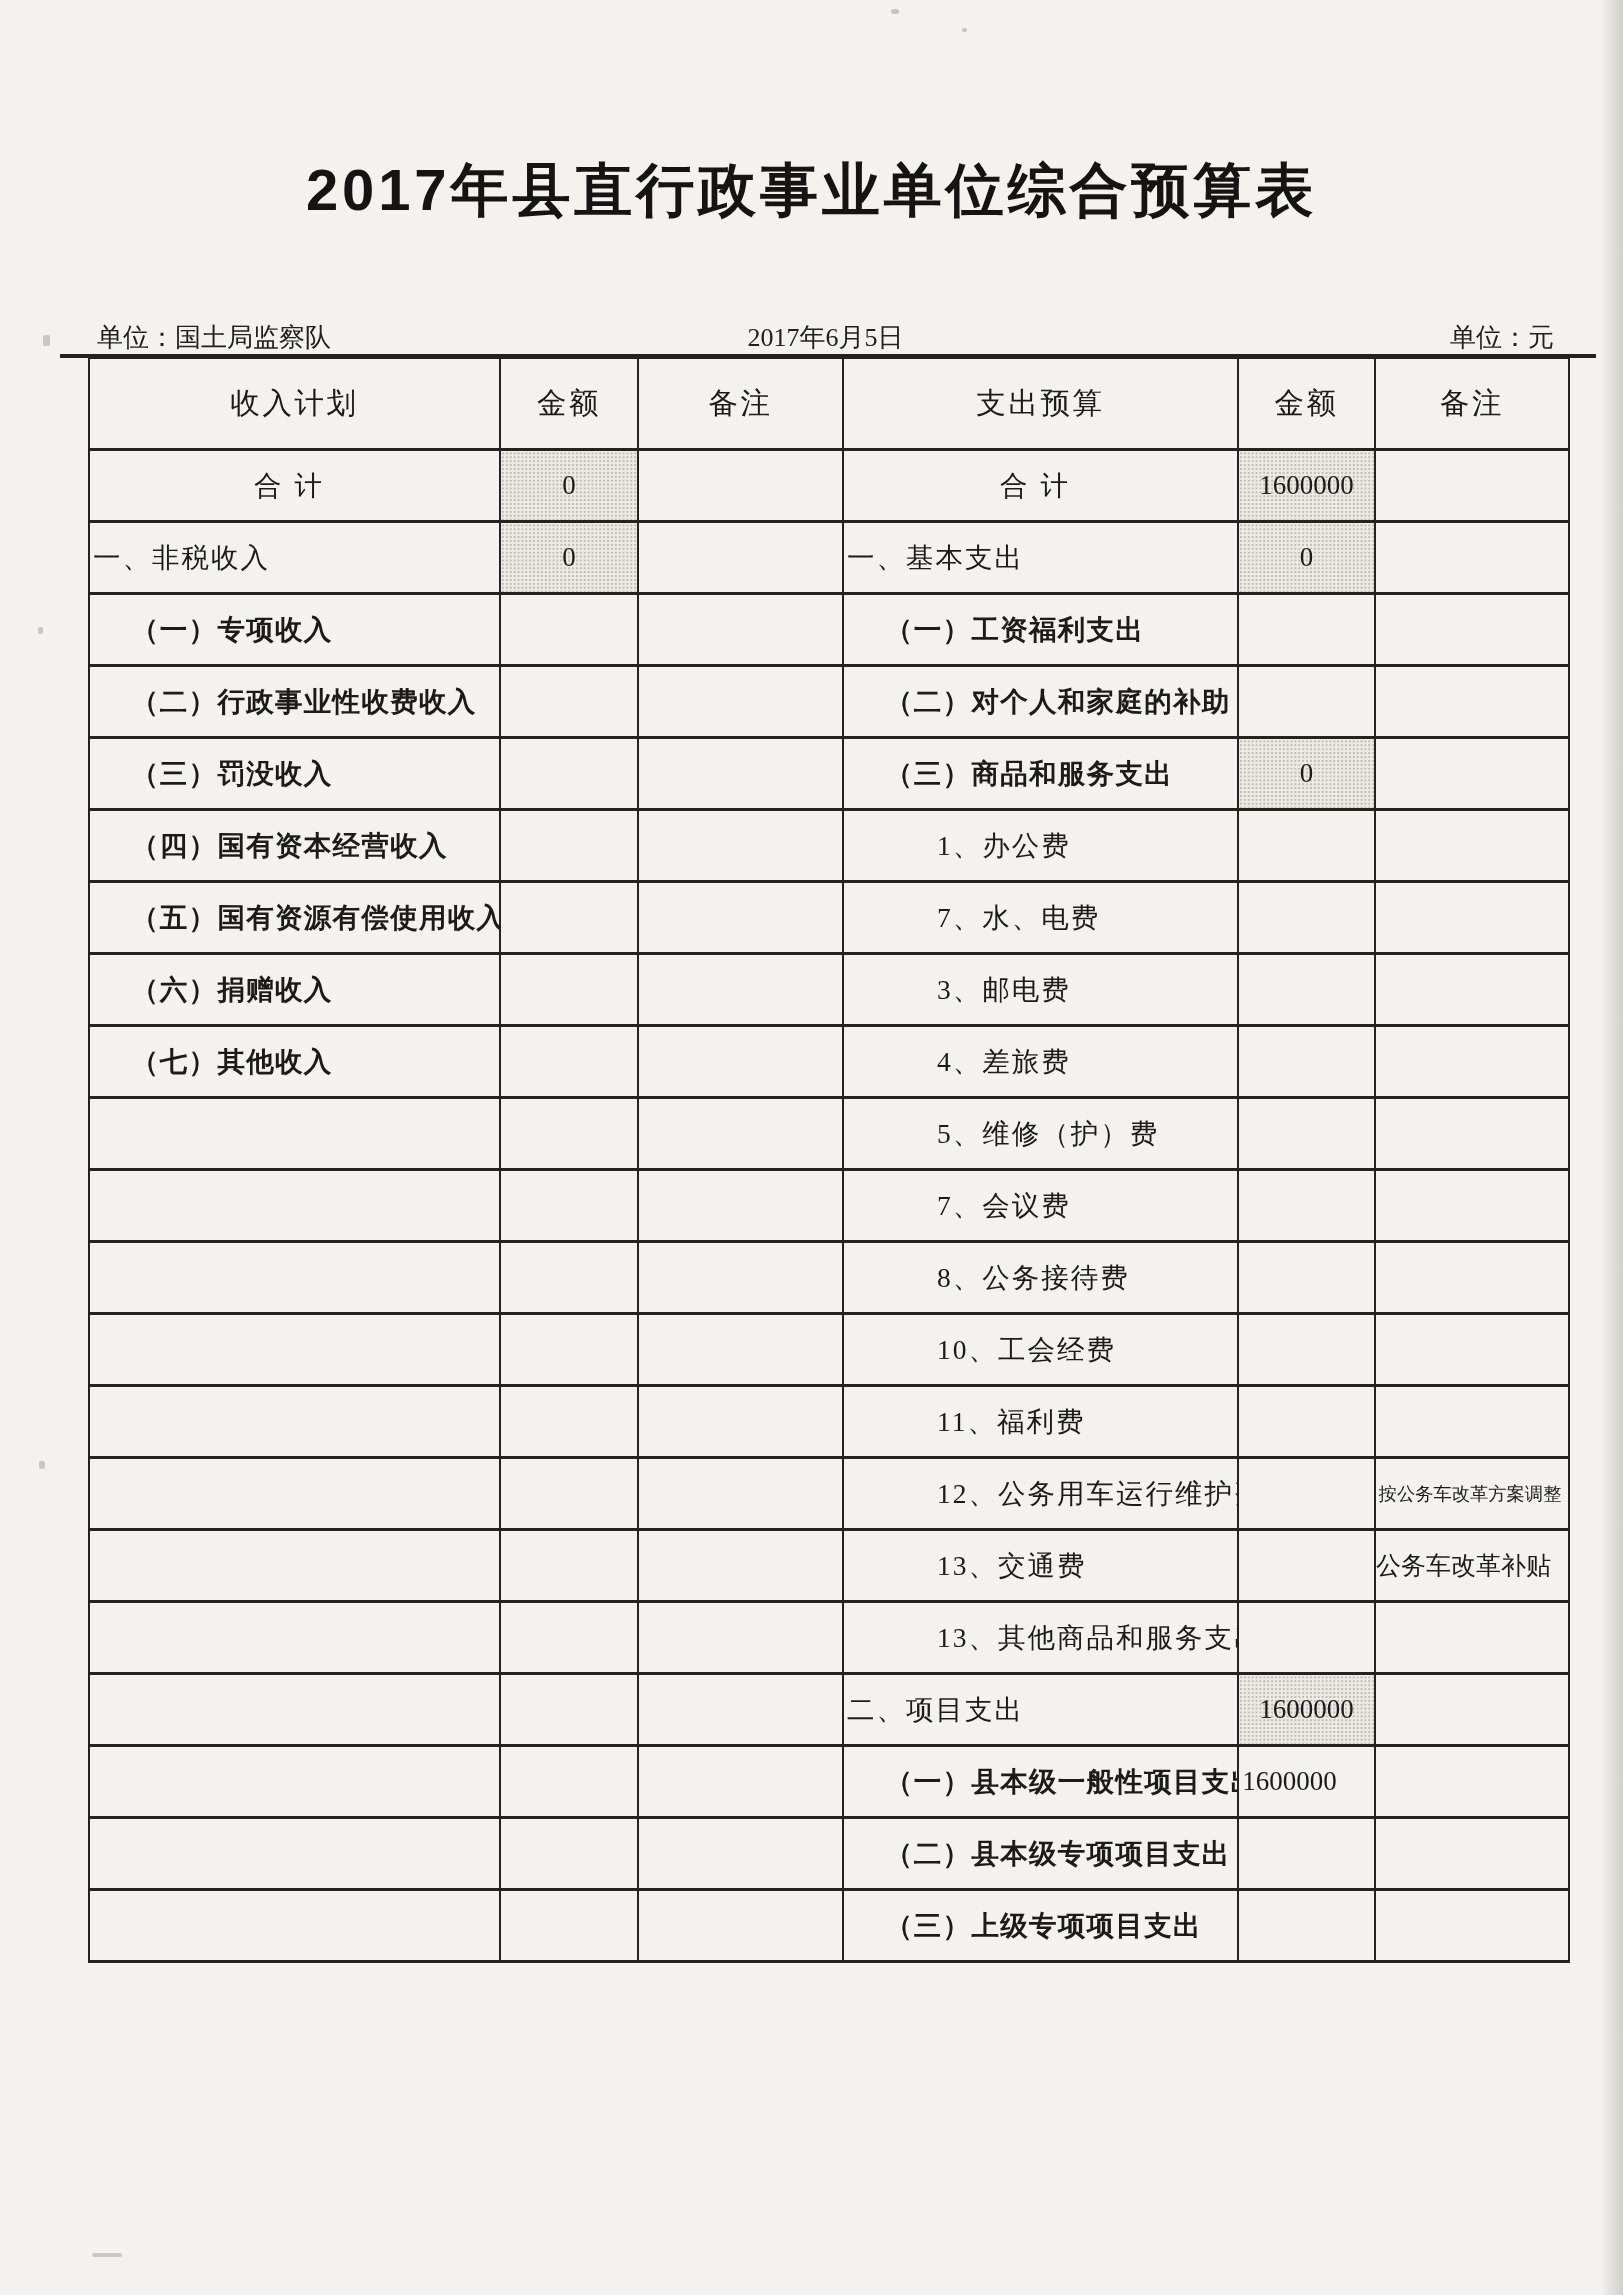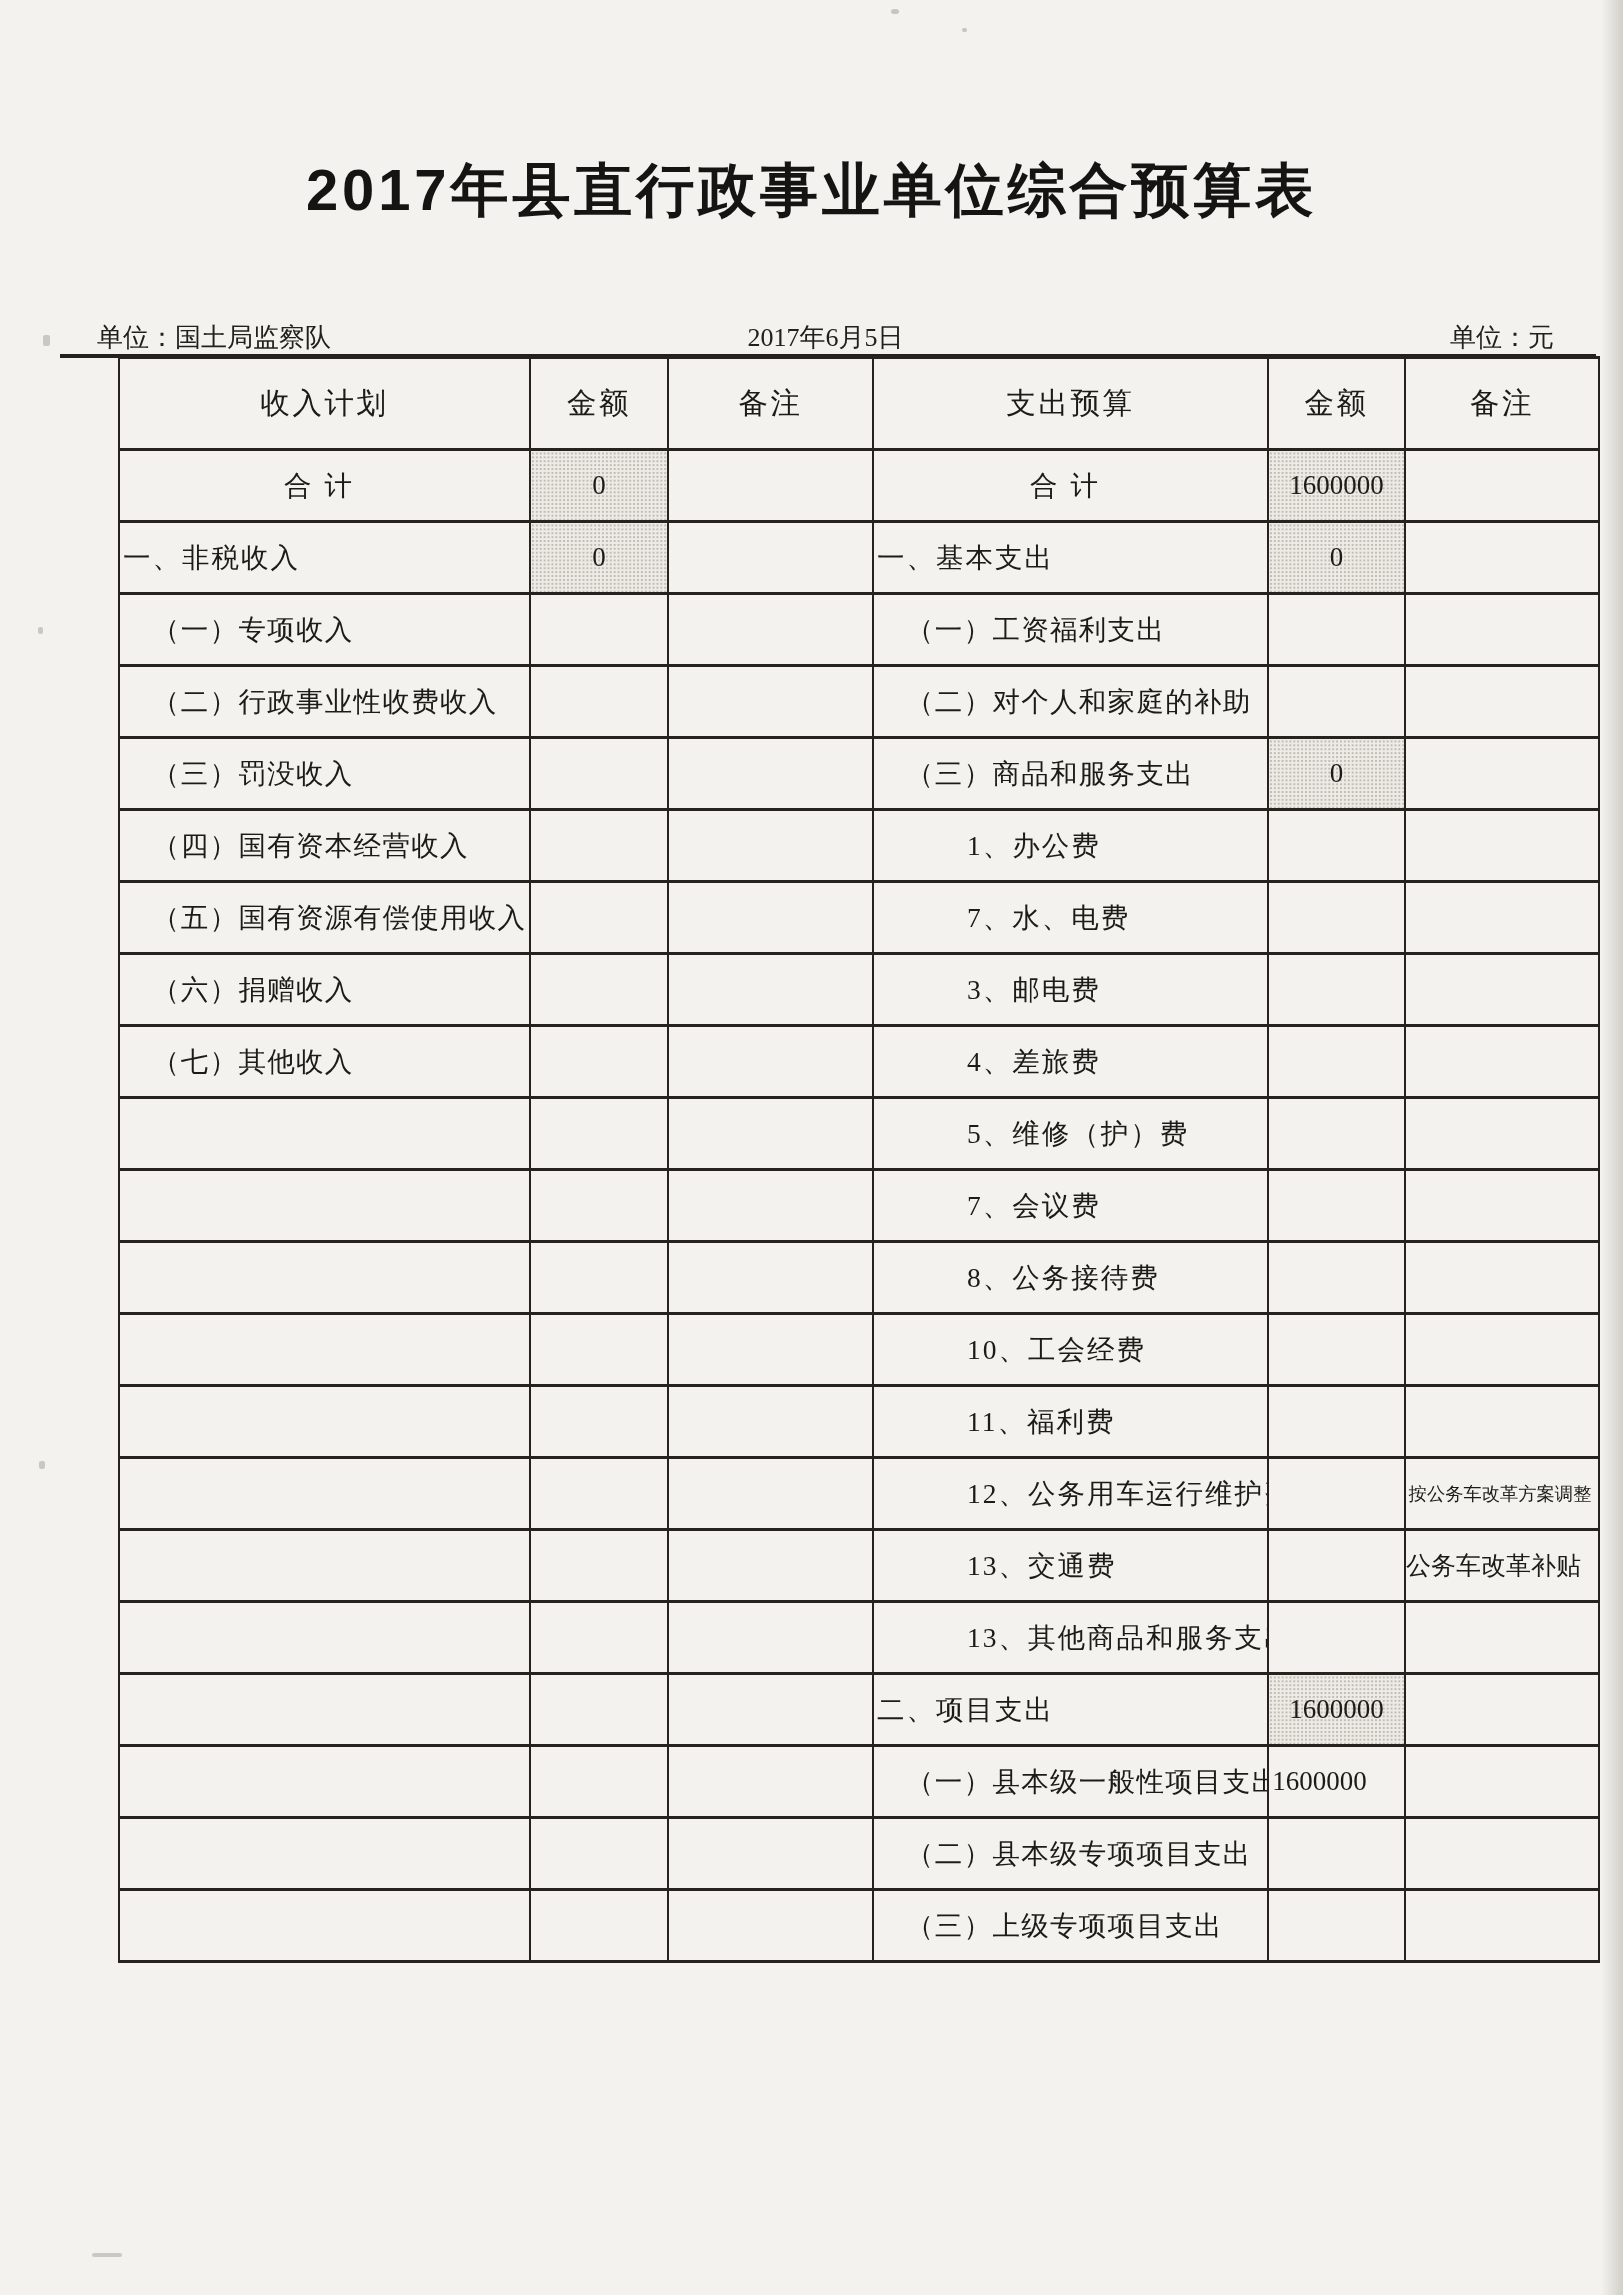--- a/index.html
+++ b/index.html
@@ -43,21 +43,20 @@
     position:absolute; top:354px; left:60px; width:1536px; height:3.9px;
     background:#23211d;
   }
 
   .table-wrap { position:absolute; top:356px; left:88px; }
   table.budget {
     border-collapse:collapse;
     table-layout:fixed;
     width:1480px;
     background:transparent;
-    margin-left:30px;
   }
   .budget th, .budget td {
     border:2px solid #26231f;
     border-top-width:3.3px;
     border-bottom-width:3.3px;
     padding:0;
     overflow:hidden;
     white-space:nowrap;
   }
   .budget thead tr { height:92px; }
@@ -65,21 +64,21 @@
   .budget th {
     font-weight:normal;
     font-size:29.5px;
     letter-spacing:2.6px;
     text-align:center;
     color:#1d1b18;
   }
   .cell-label { font-size:27.5px; text-align:left; color:#1d1b18; }
   .cell-label.lvl-total   { text-align:center; letter-spacing:13px; padding-right:0; }
   .cell-label.lvl-section { padding-left:3px;  letter-spacing:2px; }
-  .cell-label.lvl-sub     { padding-left:32px; letter-spacing:1.3px; }
+  .cell-label.lvl-sub     { padding-left:41px; letter-spacing:1.3px;font-weight:bold; }
   .cell-label.lvl-item    { padding-left:93px; letter-spacing:2px; }
   .amount { font-size:27px; text-align:center; color:#1d1b18; }
   .amount.align-left { text-align:left; padding-left:3.3px; }
   .remark { font-size:25px; text-align:left; padding-left:4.6px; color:#1d1b18; }
   .remark.small { font-size:18.3px; padding-left:2.6px; letter-spacing:0; }
   .shaded {
     background-color:#edebe6;
     background-image:radial-gradient(#bfbcb4 0.9px, rgba(0,0,0,0) 0.9px);
     background-size:3.9px 3.9px;
   }

